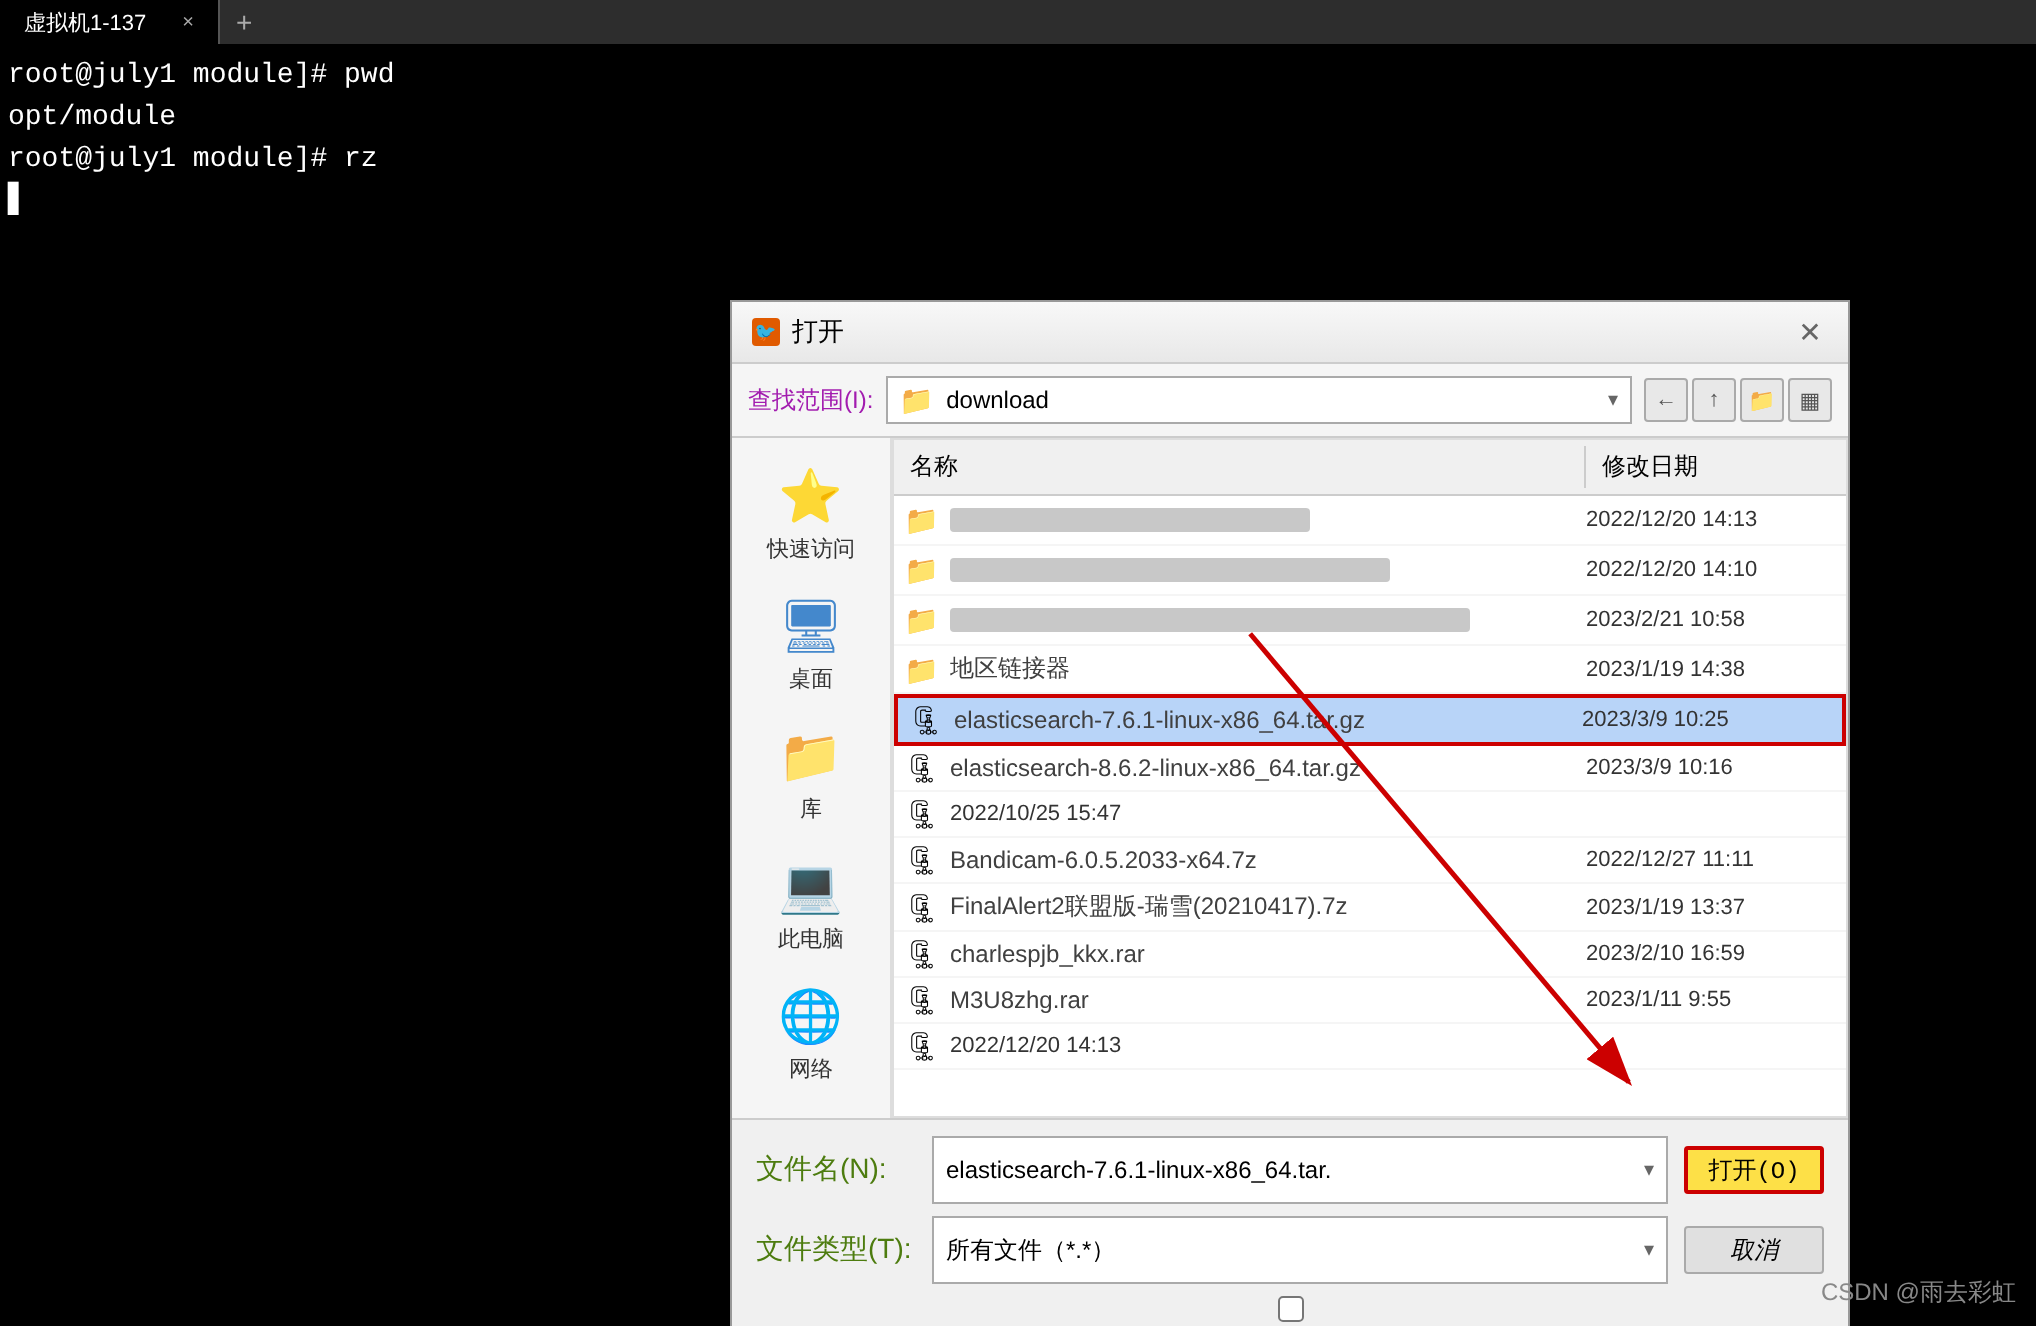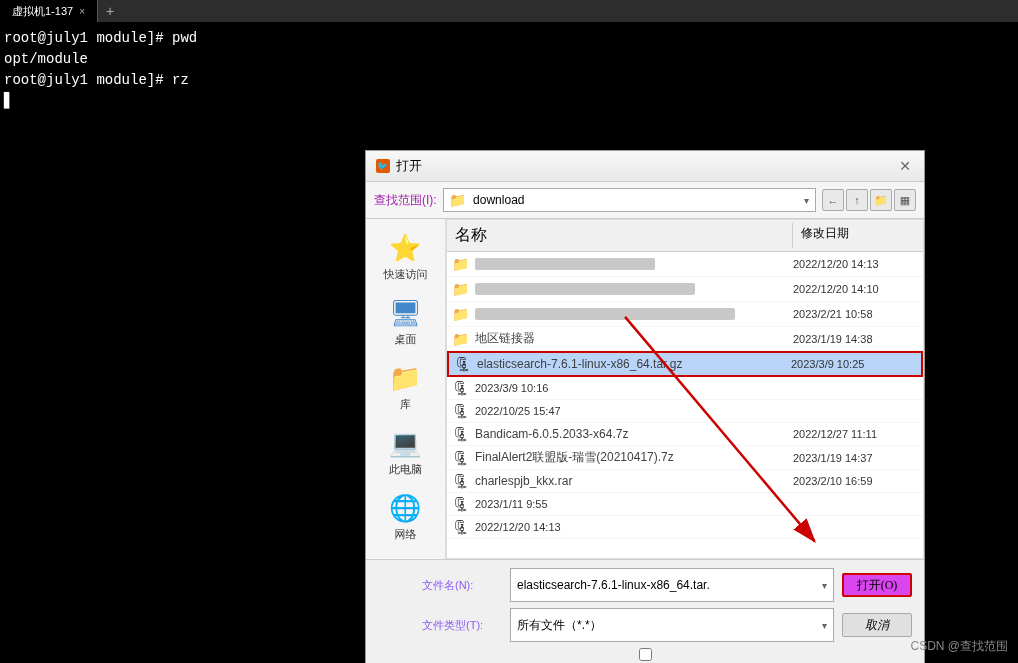--- a/index.html
+++ b/index.html
@@ -36,21 +36,21 @@
       font-size: 12px;
       font-family: Arial, sans-serif;
     }
     .tab-item {
       background: #1a1a1a;
       color: #ccc;
       padding: 2px 12px;
       height: 22px;
       display: flex;
       align-items: center;
-      gap: 6px;
+      gap: 18px;
       border-right: 1px solid #555;
       font-size: 11px;
     }
     .tab-item.active {
       background: #000;
       color: #fff;
     }
     .tab-close {
       color: #aaa;
       font-size: 10px;
@@ -209,21 +209,21 @@
 
     .filelist-header {
       display: flex;
       background: #f0f0f0;
       border-bottom: 1px solid #ccc;
       padding: 3px 0;
     }
     .filelist-header .col-name {
       flex: 1;
       padding: 2px 8px;
-      font-size: 16px;
+      font-size: 12px;
       border-right: 1px solid #ccc;
     }
     .filelist-header .col-date {
       width: 130px;
       padding: 2px 8px;
       font-size: 12px;
     }
 
     .file-row {
       display: flex;
@@ -268,46 +268,45 @@
       border-top: 1px solid #ccc;
     }
     .dialog-bottom-row {
       display: flex;
       align-items: center;
       margin-bottom: 6px;
       gap: 8px;
     }
     .bottom-label {
       width: 80px;
-      font-size: 11px;
-      color: #8b5cf6;
-      margin-left: 44px;
+      font-size: 14px;
+      color: #4d7c0f;
     }
     .bottom-input {
       flex: 1;
       height: 24px;
       border: 1px solid #aaa;
       background: #fff;
       font-size: 12px;
       padding: 16px 6px;
       display: flex;
       align-items: center;
       justify-content: space-between;
     }
     .bottom-input-text { flex: 1; font-size: 12px; }
     .bottom-dropdown-arrow { font-size: 10px; color: #666; }
 
     .btn-open {
       width: 70px;
       height: 24px;
-      background: #d946ef;
+      background: #fde047;
       border: 2px solid #cc0000;
       border-radius: 2px;
       font-size: 12px;
-      font-family: Liberation Serif, serif;
+      font-family: Liberation Mono, monospace;
       cursor: pointer;
       display: flex;
       align-items: center;
       justify-content: center;
     }
     .btn-cancel {
       width: 70px;
       height: 24px;
       background: #e0e0e0;
       border: 1px solid #aaa;
@@ -462,48 +461,50 @@
       </div>
 
       <div class="file-row selected-red-border" style="padding: 3px 0; background:#b8d4f8; border: 2px solid #cc0000;">
         <div class="file-icon">🗜</div>
         <div class="file-name">elasticsearch-7.6.1-linux-x86_64.tar.gz</div>
         <div class="file-date">2023/3/9 10:25</div>
       </div>
 
       <div class="file-row" style="padding: 3px 0;">
         <div class="file-icon">🗜</div>
+        <div class="file-name">elasticsearch-8.6.2-linux-x86_64.tar.gz</div>
         <div class="file-date">2023/3/9 10:16</div>
       </div>
 
       <div class="file-row" style="padding: 3px 0;">
         <div class="file-icon">🗜</div>
         <div class="file-date">2022/10/25 15:47</div>
       </div>
 
       <div class="file-row" style="padding: 3px 0;">
         <div class="file-icon">🗜</div>
         <div class="file-name">Bandicam-6.0.5.2033-x64.7z</div>
         <div class="file-date">2022/12/27 11:11</div>
       </div>
 
       <div class="file-row" style="padding: 3px 0;">
         <div class="file-icon">🗜</div>
         <div class="file-name">FinalAlert2联盟版-瑞雪(20210417).7z</div>
-        <div class="file-date">2023/1/19 14:37</div>
+        <div class="file-date">2023/1/19 13:37</div>
       </div>
 
       <div class="file-row" style="padding: 3px 0;">
         <div class="file-icon">🗜</div>
         <div class="file-name">charlespjb_kkx.rar</div>
         <div class="file-date">2023/2/10 16:59</div>
       </div>
 
       <div class="file-row" style="padding: 3px 0;">
         <div class="file-icon">🗜</div>
+        <div class="file-name">M3U8zhg.rar</div>
         <div class="file-date">2023/1/11 9:55</div>
       </div>
 
       <div class="file-row" style="padding: 3px 0;">
         <div class="file-icon">🗜</div>
         <div class="file-date">2022/12/20 14:13</div>
       </div>
     </div>
   </div>
 
@@ -535,13 +536,13 @@
     <defs>
       <marker id="arrowhead" markerWidth="10" markerHeight="7" refX="9" refY="3.5" orient="auto">
         <polygon points="0 0, 10 3.5, 0 7" fill="#cc0000"></polygon>
       </marker>
     </defs>
     <line x1="260" y1="165" x2="450" y2="390" stroke="#cc0000" stroke-width="2.5" marker-end="url(#arrowhead)"></line>
   </svg>
 
 </div>
 
-<div class="csdn-watermark">CSDN @查找范围</div>
+<div class="csdn-watermark">CSDN @雨去彩虹</div>
 
 </body></html>

